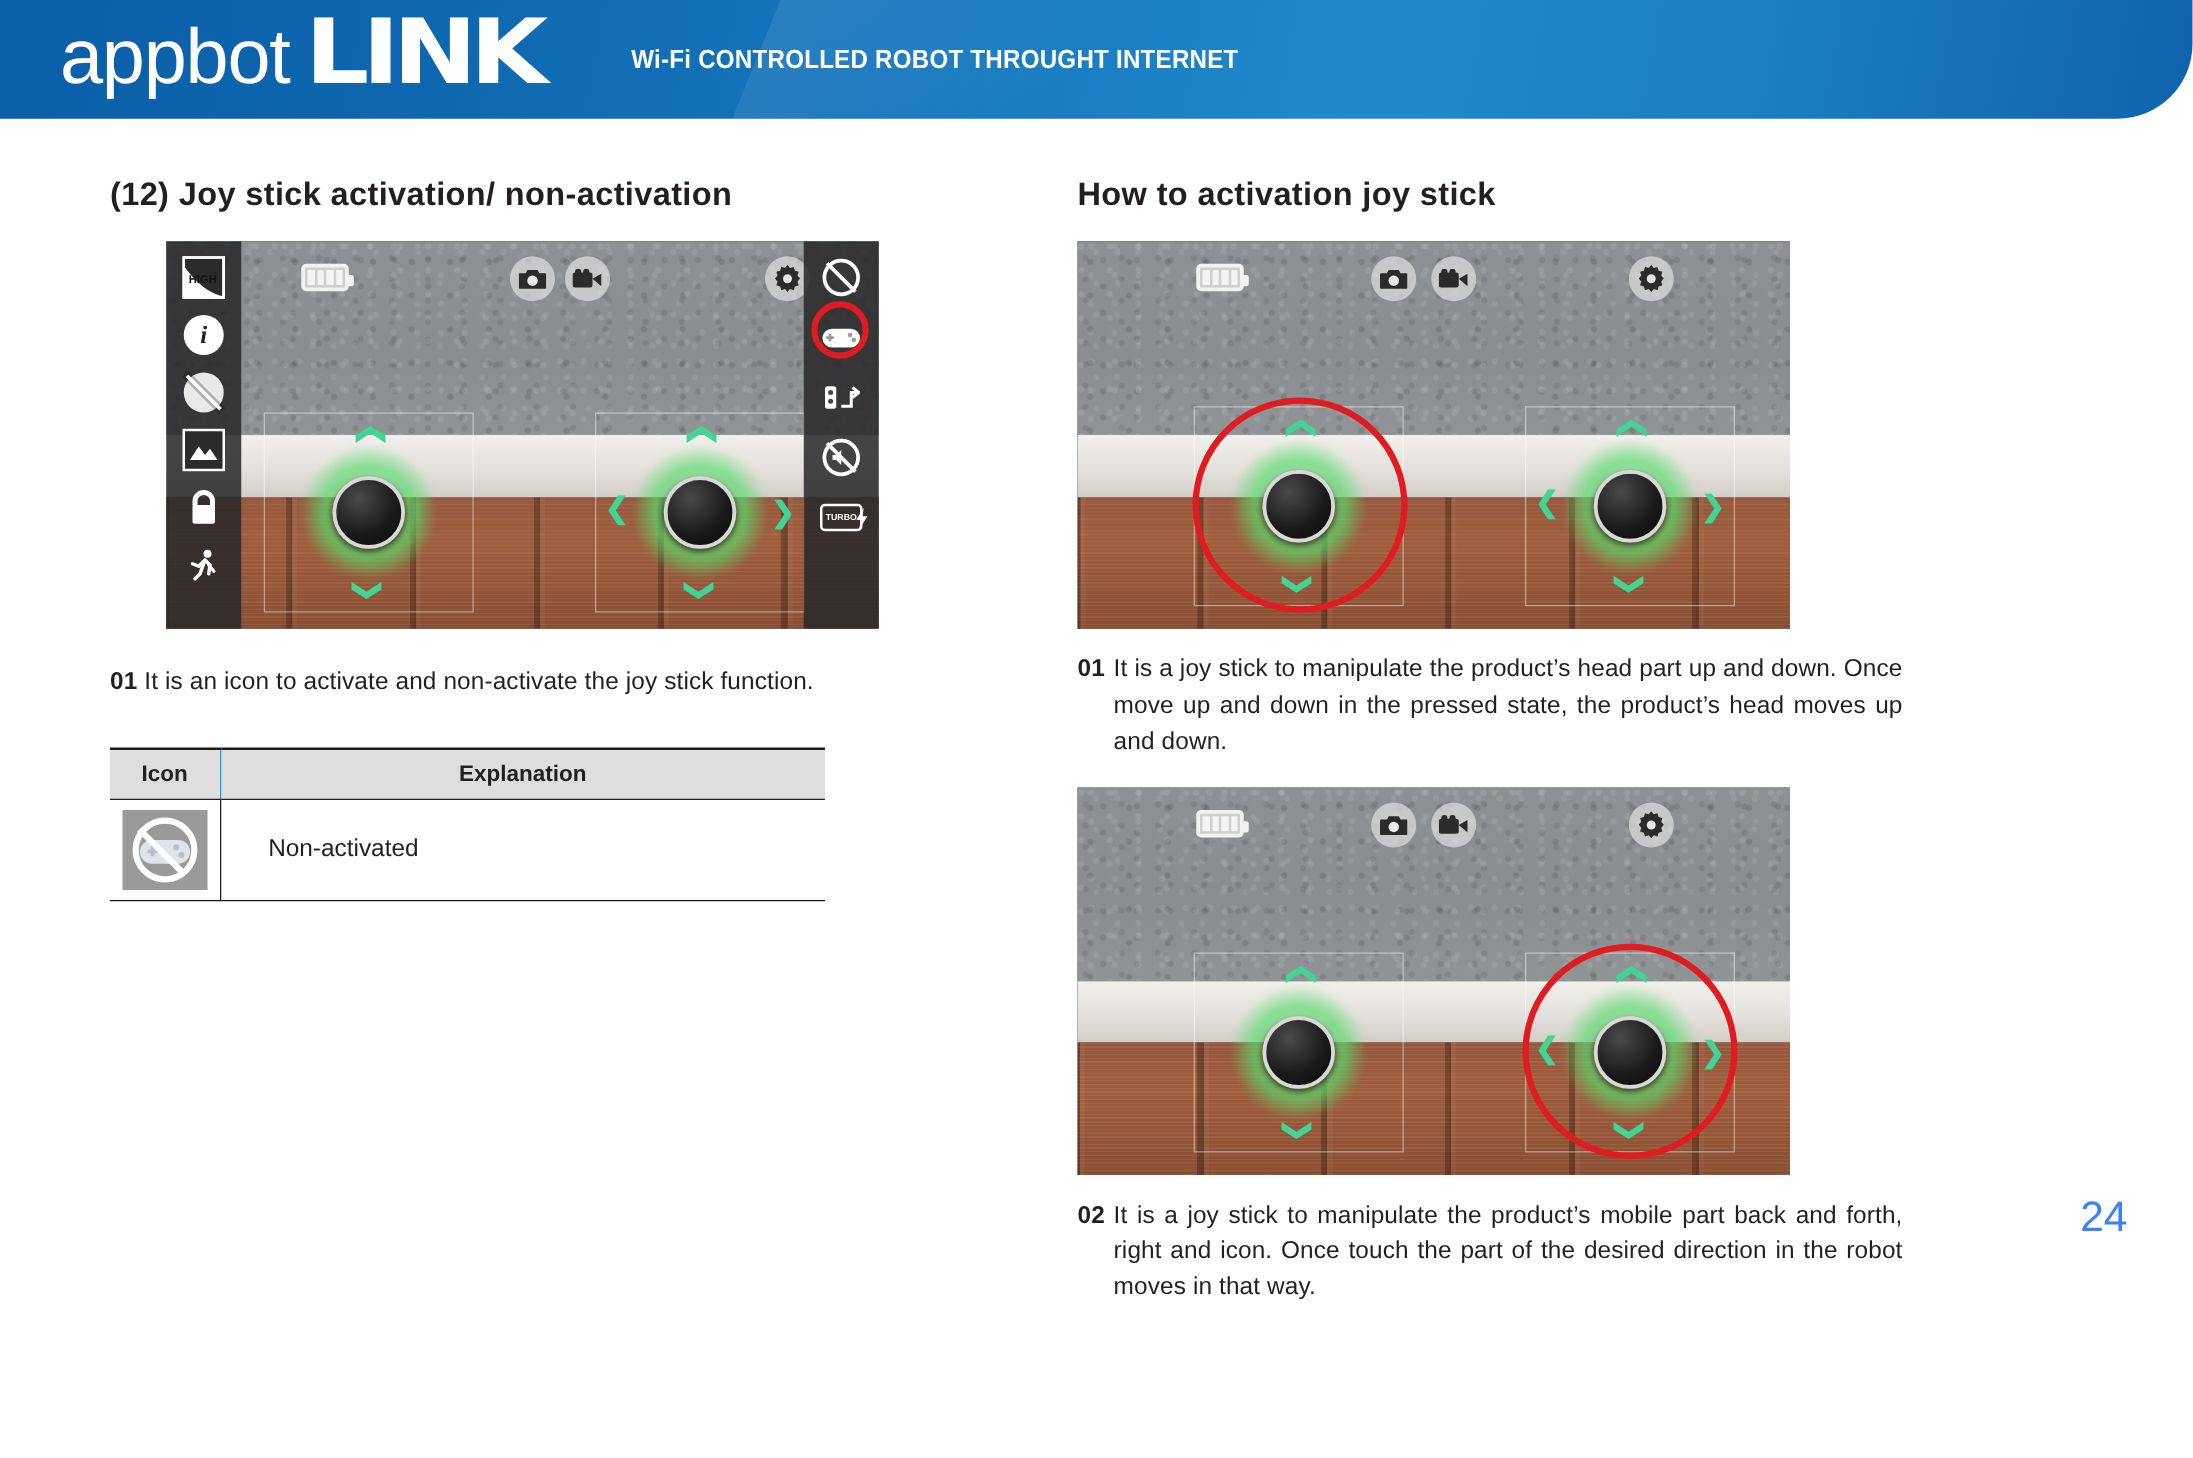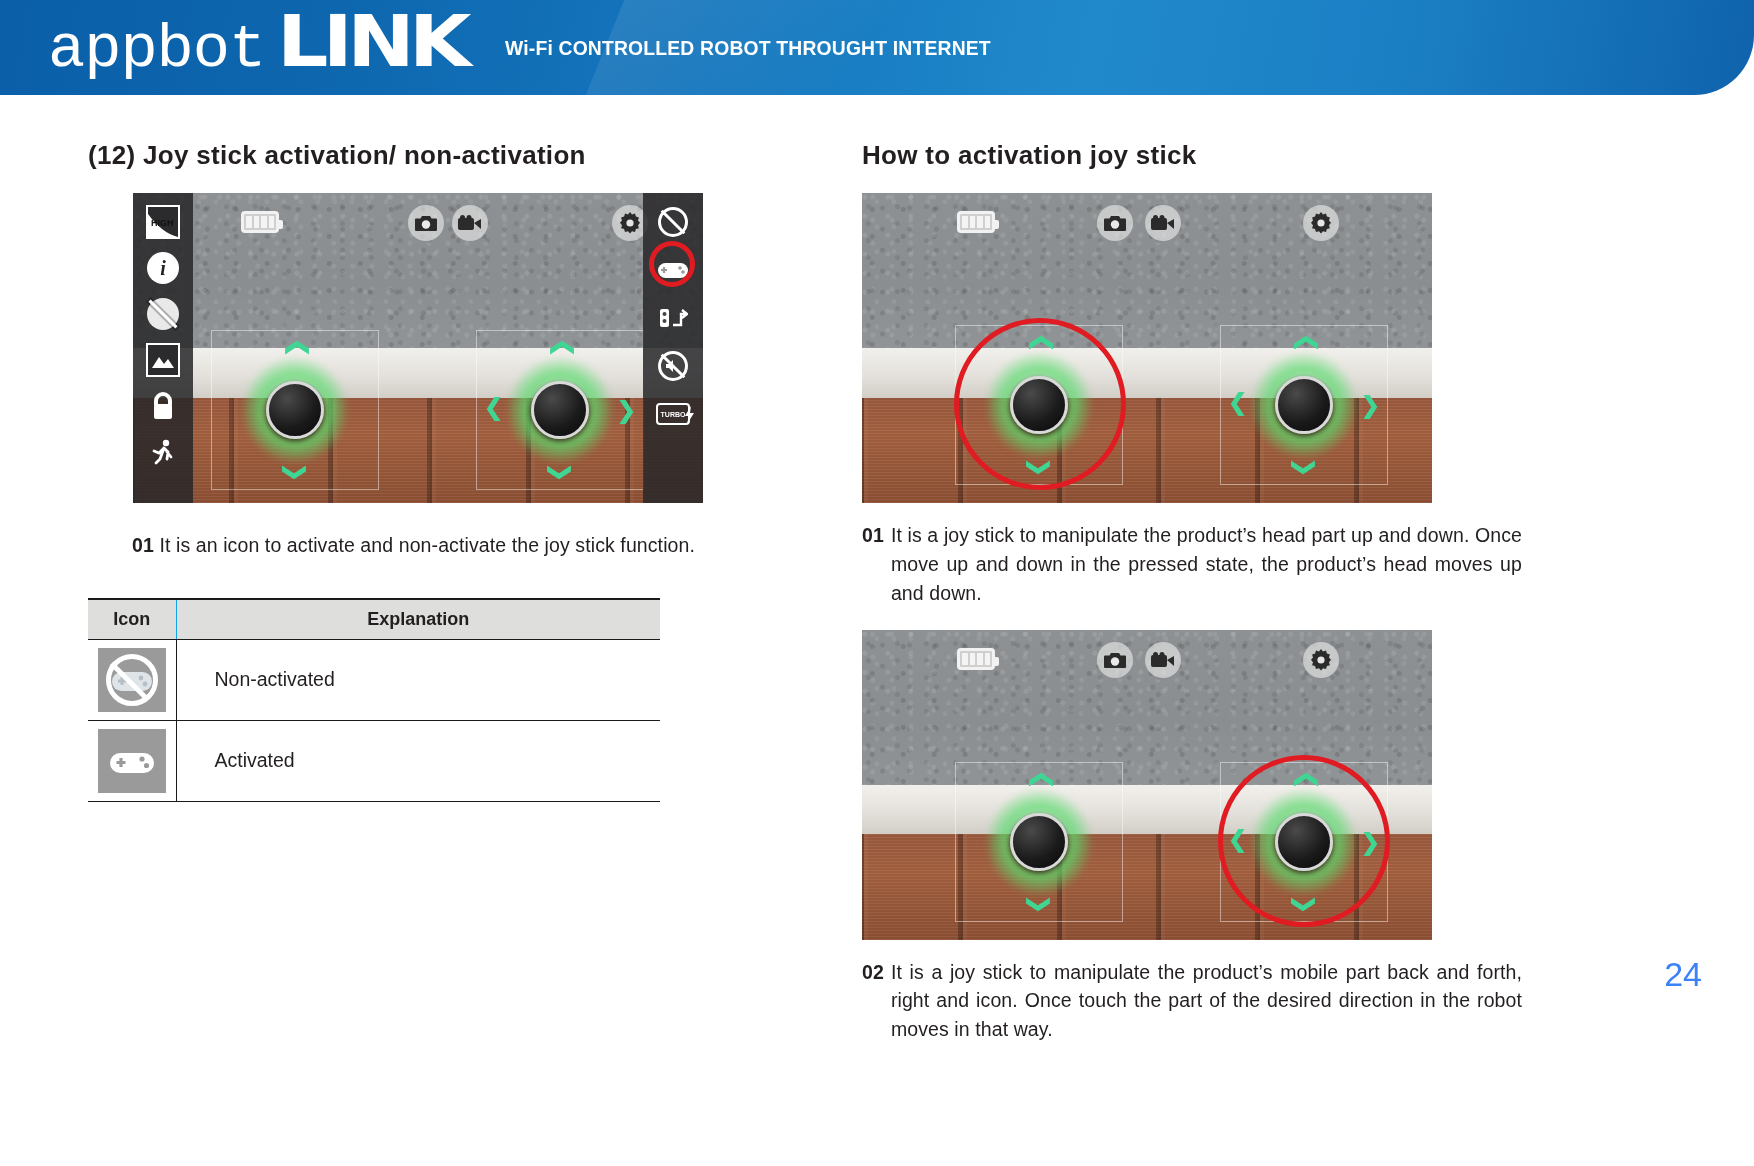--- a/index.html
+++ b/index.html
@@ -23,21 +23,21 @@
     position: absolute; left: 600px; top: -40px;
     width: 420px; height: 200px;
     background: linear-gradient(115deg, rgba(255,255,255,0.10), rgba(255,255,255,0) 60%);
     transform: skewX(-22deg);
   }
   .logo-wrap {
     position: absolute; left: 48px; top: 5px;
     display: flex; align-items: baseline;
   }
   .logo-appbot {
-    font-family: Liberation Mono, monospace;
+    font-family: Liberation Sans, sans-serif;
     font-size: 62px; font-weight: 400; letter-spacing: -1px;
     color: #ffffff; line-height: 1;
   }
   .logo-link {
     font-family: "DejaVu Sans", sans-serif;
     font-size: 72px; font-weight: 700; letter-spacing: -5px;
     color: #ffffff; line-height: 1;
     margin-left: 12px;
     transform: scaleX(1.12); transform-origin: left bottom;
   }
@@ -168,21 +168,21 @@
     z-index: 8; pointer-events: none;
   }
 
   
   .note {
     font-family: "Liberation Sans", sans-serif;
     font-size: 19.5px; color: #231f20; line-height: 1.48;
     letter-spacing: 0.1px;
   }
   .note b { font-weight: 700; }
-  .note-left { margin-top: 28px; white-space: nowrap; margin-left: 44px; }
+  .note-left { margin-top: 28px; white-space: nowrap; }
   .note-right { margin-top: 18px; display: flex; gap: 7px; }
   .note-right .num { font-weight: 700; flex: none; }
   .note-right .txt { text-align: justify; text-justify: inter-word; }
 
   
   table.icon-table {
     margin-top: 38px; width: 572px; border-collapse: collapse;
     font-family: "Liberation Sans", sans-serif;
   }
   table.icon-table thead th {
@@ -395,33 +395,20 @@
                 <rect x="2" y="6" width="40" height="19" rx="9.5" fill="#dfe4e8"></rect>
                 <path d="M12 11 v8 M8 15 h8" stroke="#b7bfc6" stroke-width="3"></path>
                 <circle cx="31" cy="12" r="2.4" fill="#b7bfc6"></circle>
                 <circle cx="35" cy="18" r="2.4" fill="#b7bfc6"></circle>
               </svg>
               <span class="slash-ring"></span>
             </span>
           </td>
           <td class="c-exp">Non-activated</td>
         </tr>
-        <tr>
-          <td class="c-icon">
-            <span class="pad-icon">
-              <svg width="48" height="30" viewBox="0 0 48 30" aria-hidden="true">
-                <rect x="2" y="7" width="44" height="20" rx="10" fill="#ffffff"></rect>
-                <path d="M13 12 v9 M8.5 16.5 h9" stroke="#9a9a9a" stroke-width="3.2"></path>
-                <circle cx="34" cy="13" r="2.6" fill="#9a9a9a"></circle>
-                <circle cx="38.5" cy="19.5" r="2.6" fill="#9a9a9a"></circle>
-              </svg>
-            </span>
-          </td>
-          <td class="c-exp">Activated</td>
-        </tr>
       </tbody>
     </table>
   </div>
 
   <div class="col-right">
 
     <h2 class="section-title">How to activation joy stick</h2>
 
     <div class="shot shot-right">
       <div class="sky"></div>

